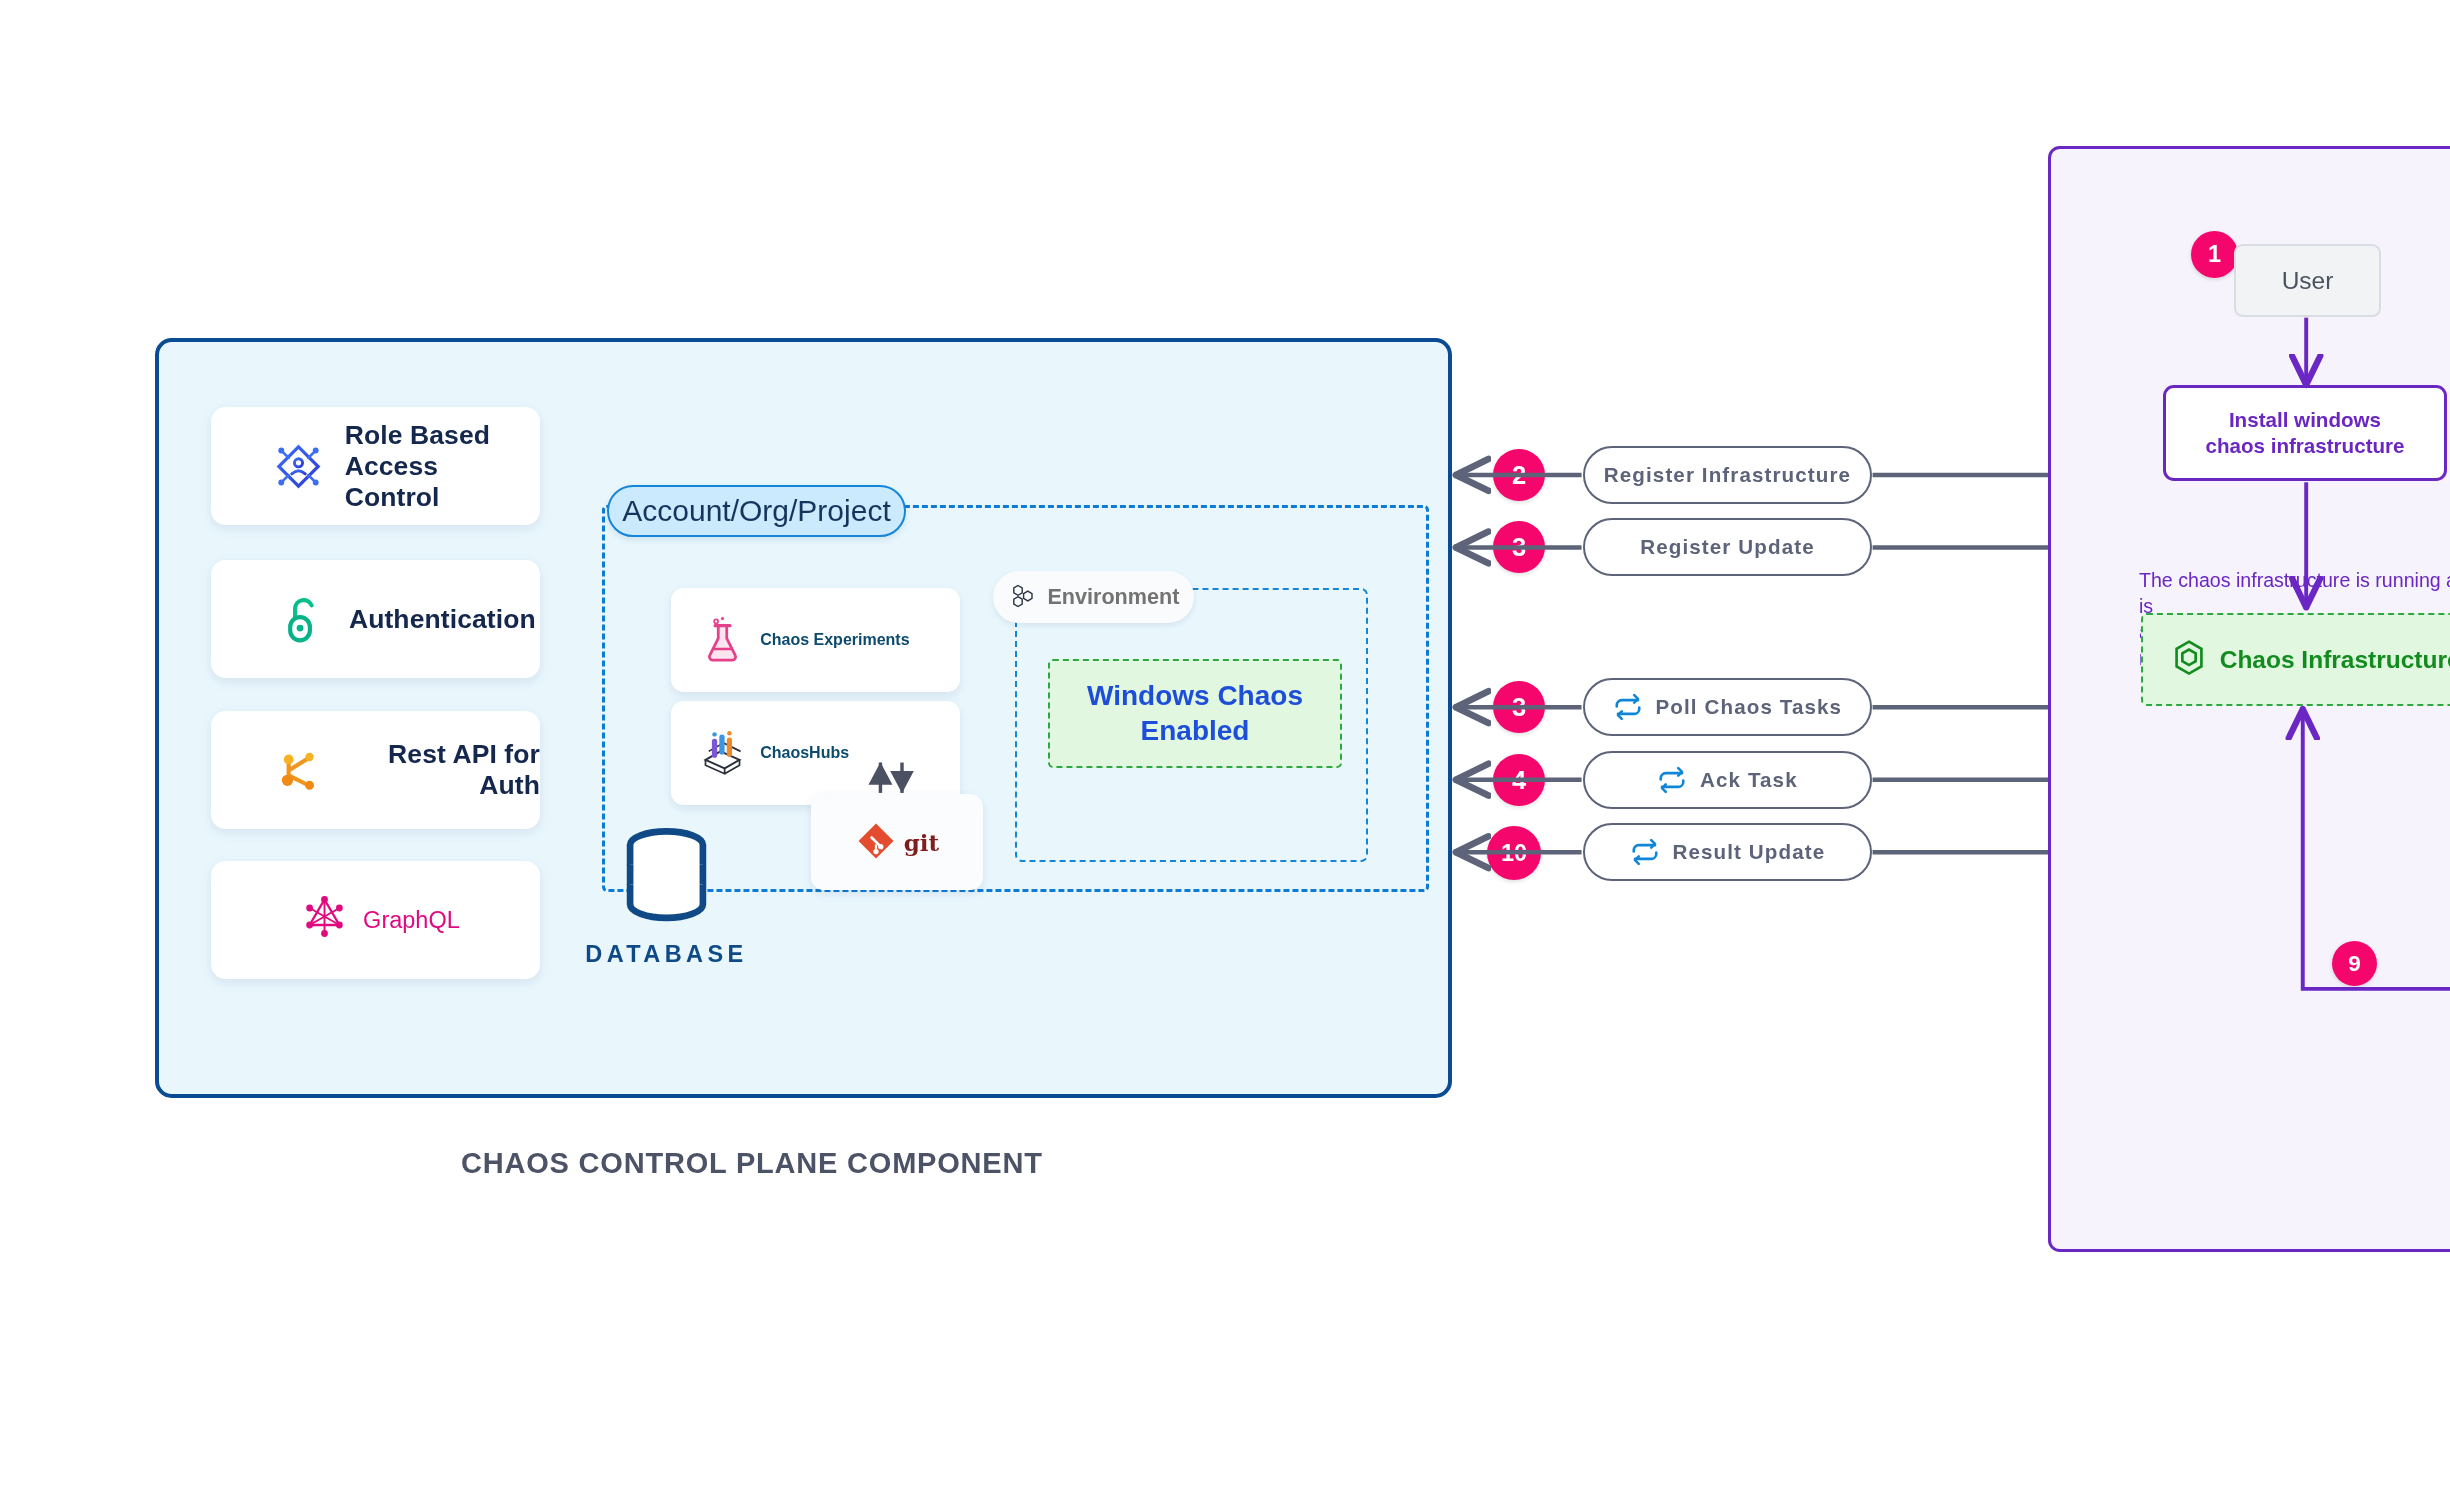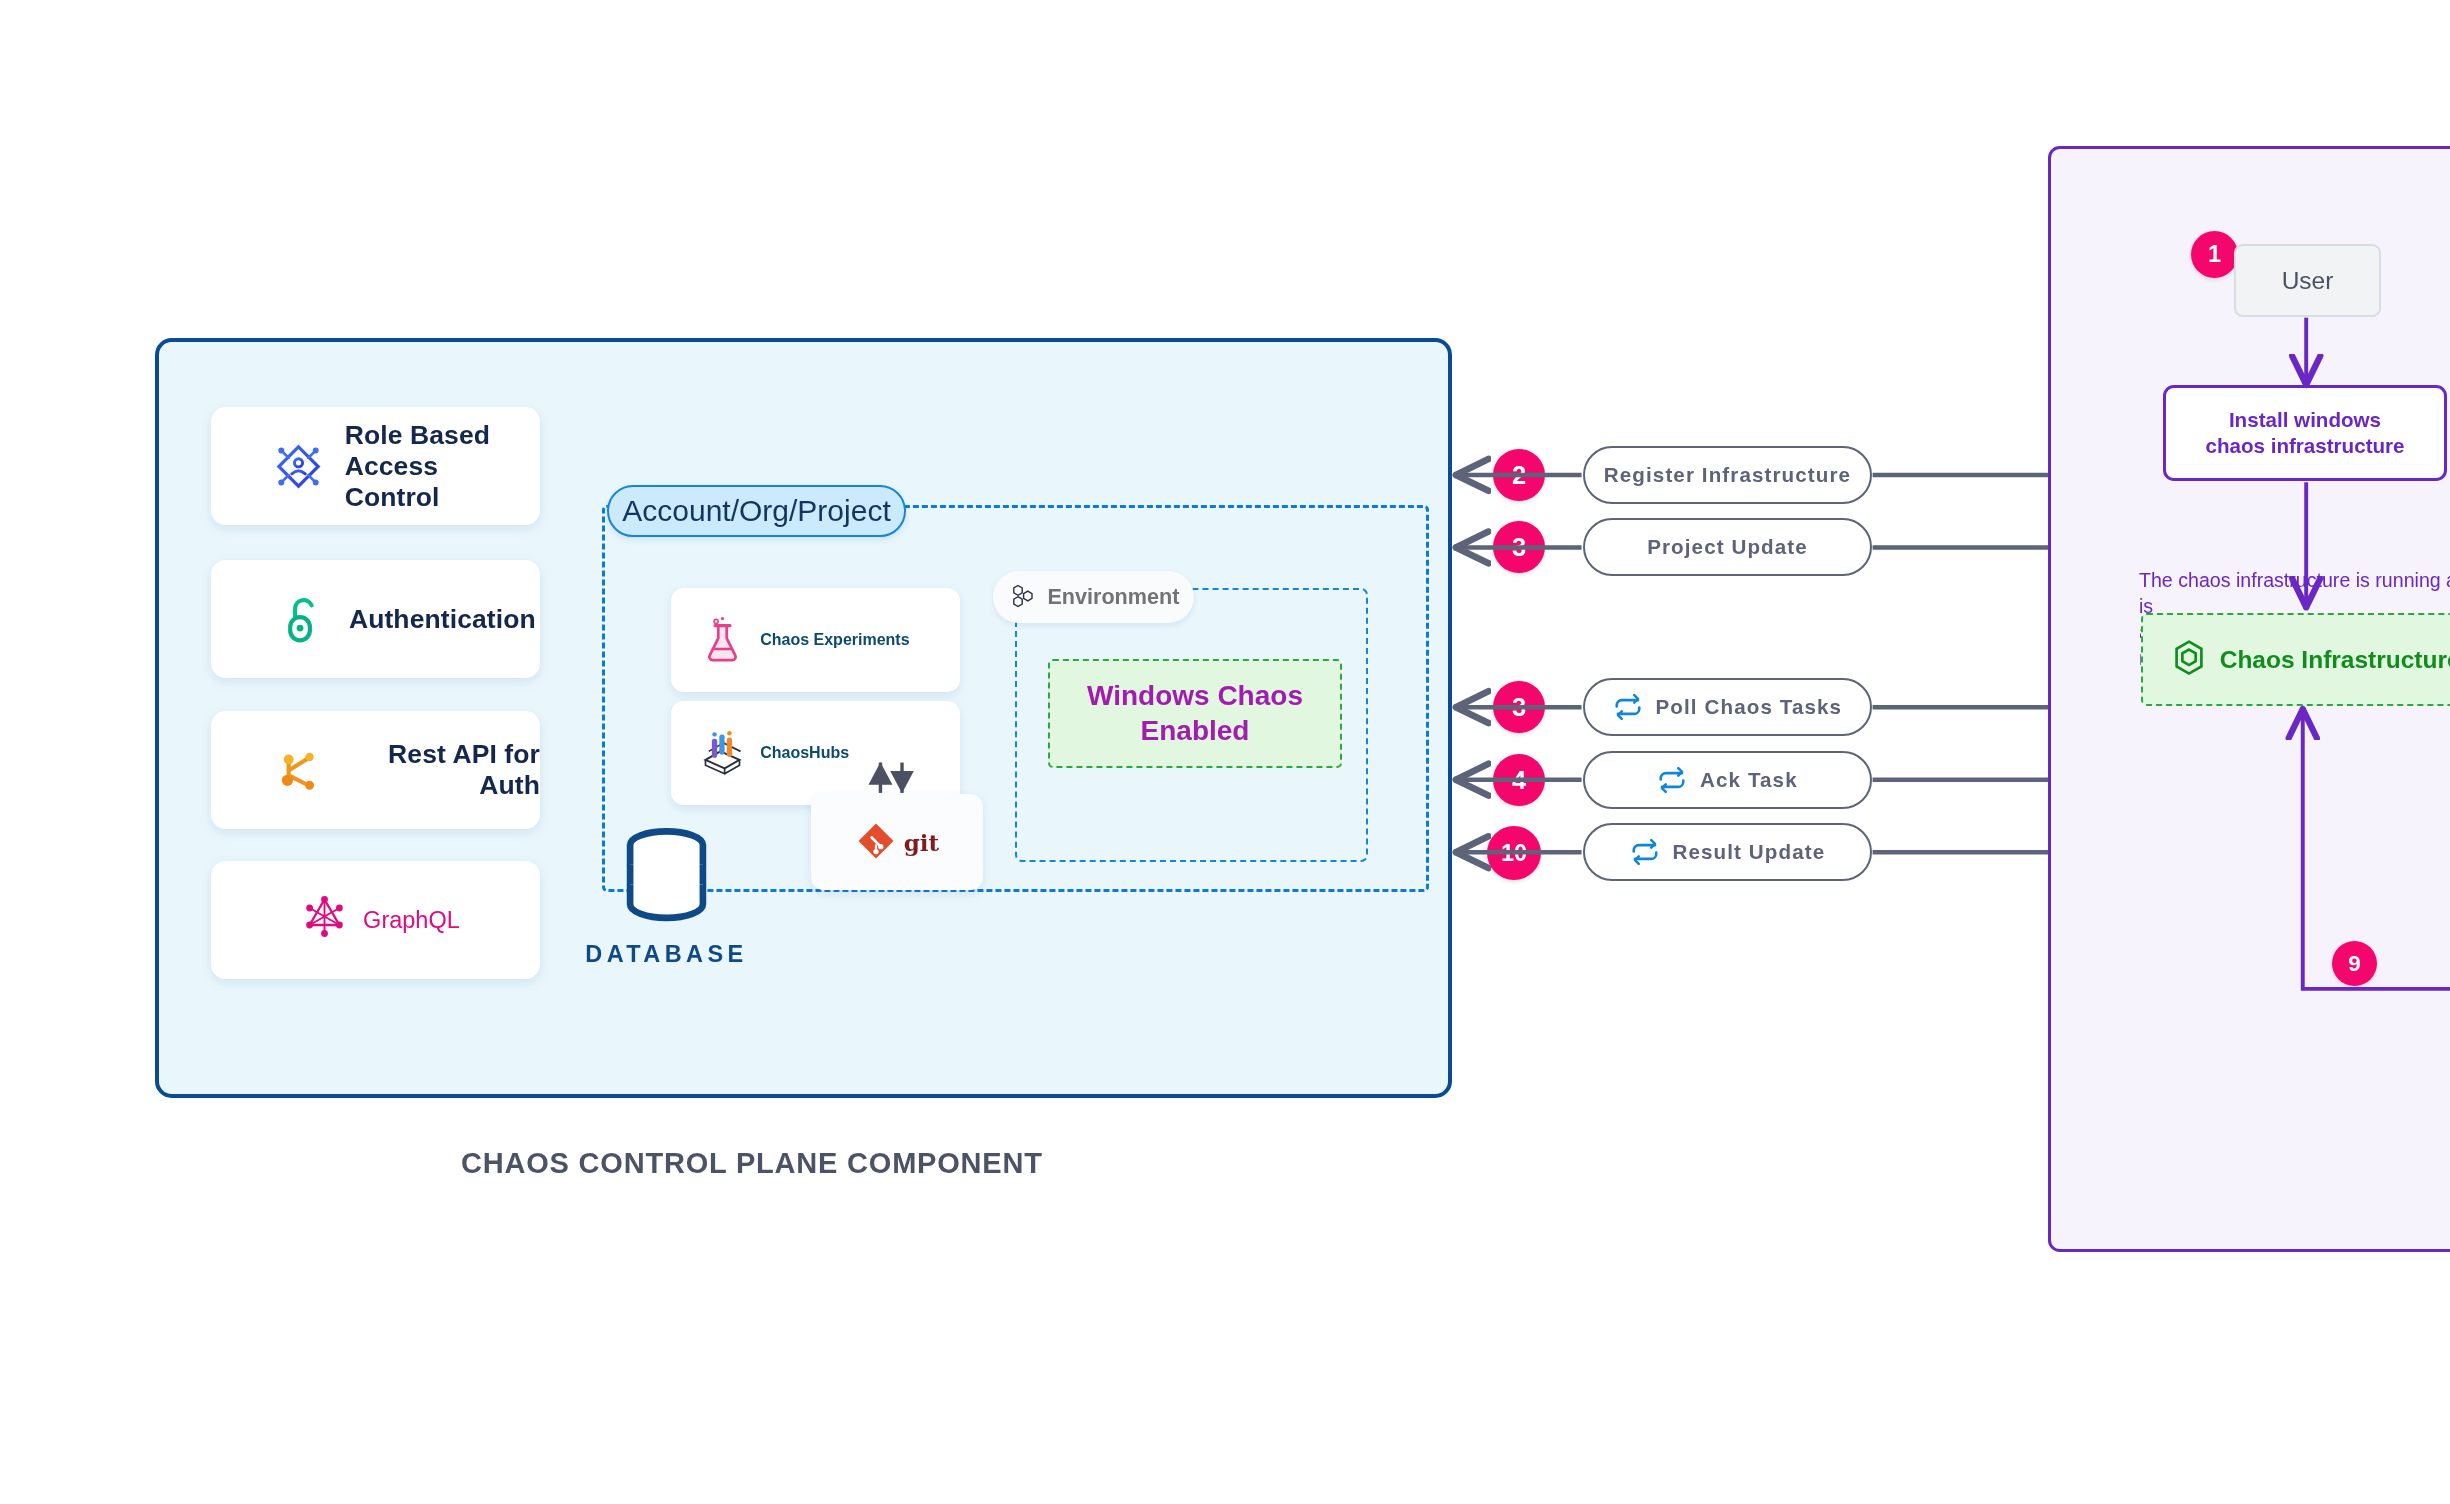--- a/index.html
+++ b/index.html
@@ -56,21 +56,21 @@
     display:flex;align-items:center;padding-left:17.6px;
     box-shadow:0 2.5px 6.9px rgba(25,60,110,.10);
   }
   #env-chip .env-label{font-size:21.6px;font-weight:bold;color:#737373;margin-left:8.8px;}
 
   #wce-box{
     left:1048px;top:659px;width:294px;height:109px;
     background:#e2f7e0;border:2px dashed #2da840;border-radius:4.9px;
     display:flex;align-items:center;justify-content:center;text-align:center;
   }
-  #wce-box span{font-size:28px;font-weight:bold;color:#a21caf;line-height:1.22;}
+  #wce-box span{font-size:28px;font-weight:bold;color:#1d4ed8;line-height:1.22;}
 
   #git-card{
     left:811px;top:794px;width:172px;height:96px;
     background:#fbfcfd;border-radius:12.7px;
     box-shadow:0 3.4px 9.8px rgba(25,60,110,.10);
     display:flex;align-items:center;justify-content:center;
   }
   #git-card .git-word{font-family:"DejaVu Serif",serif;font-size:23px;font-weight:bold;color:#7f1d1d;margin-left:6.9px;}
 
   #database-group{left:583px;top:828px;width:167px;height:176px;text-align:center;}
@@ -278,21 +278,21 @@
   </div>
 
   <div class="abs caption" style="left:461px;top:1147px;">CHAOS CONTROL PLANE COMPONENT</div>
 
   <div class="abs pill" style="left:1583px;top:446px;width:289px;">
     <span class="pill-label">Register Infrastructure</span>
   </div>
   <div class="abs badge" style="left:1493px;top:449px;width:52px;height:52px;font-size:25.5px;">2</div>
 
   <div class="abs pill" style="left:1583px;top:518px;width:289px;">
-    <span class="pill-label">Project Update</span>
+    <span class="pill-label">Register Update</span>
   </div>
   <div class="abs badge" style="left:1493px;top:521px;width:52px;height:52px;font-size:25.5px;">3</div>
 
   <div class="abs pill" style="left:1583px;top:678px;width:289px;">
     <span class="loop-ico">
       <svg viewBox="0 0 24 24" width="30" height="30" fill="none" stroke="#0f86d8" stroke-width="2.1" stroke-linecap="round" stroke-linejoin="round">
         <path d="M17 2.5 l3 3 -3 3"></path>
           <path d="M3 11.5 v-1 a4 4 0 0 1 4 -4 h13"></path>
         <path d="M7 21.5 l-3 -3 3 -3"></path>
           <path d="M21 12.5 v1 a4 4 0 0 1 -4 4 H4"></path>

